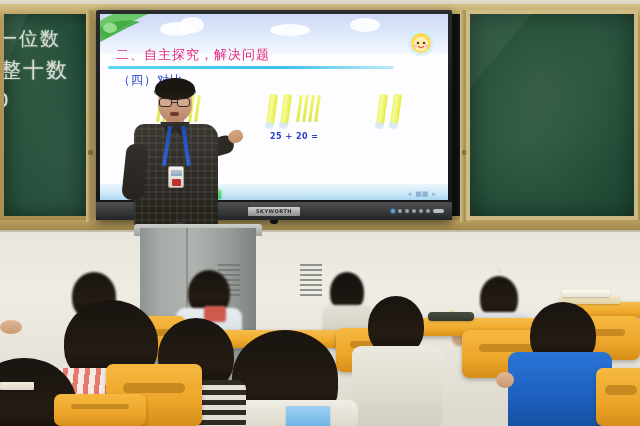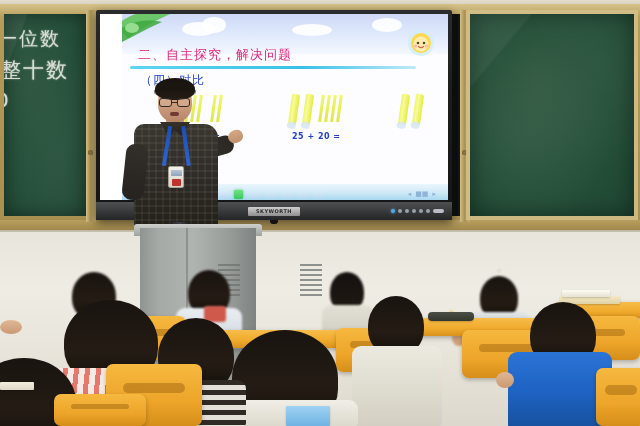--- a/index.html
+++ b/index.html
@@ -135,21 +135,21 @@
   .panel-btnrow { position:absolute; right:8px; top:6px; display:flex; gap:3px; align-items:center;}
   .panel-btn { width:4px; height:4px; border-radius:50%; background:#9aa3ab; }
   .panel-btn.blue { background:#53a9e8; box-shadow:0 0 3px #53a9e8; }
   .panel-btn.wide { width:11px; height:4px; border-radius:2px; background:#b9bec4;}
   .panel-ir {
     position:absolute; left:174px; bottom:-4px; width:8px; height:4px;
     background:#111; border-radius:0 0 3px 3px;
   }
 
   
-  .slide { position:absolute; inset:0; background:#fdfdff; overflow:hidden;margin-left:22px; }
+  .slide { position:absolute; inset:0; background:#fdfdff; overflow:hidden; }
   .slide-sky {
     position:absolute; left:0; top:0; width:100%; height:40px;
     background:linear-gradient(180deg,#cfd8f5 0%, #dbe6fb 40%, #f4f8ff 100%);
   }
   .cloud {
     position:absolute; background:#ffffff; border-radius:50%; opacity:.9;
   }
   .cl1 { left:60px; top:8px; width:34px; height:14px;}
   .cl2 { left:80px; top:3px; width:24px; height:16px;}
   .cl3 { left:170px; top:10px; width:40px; height:12px;}

